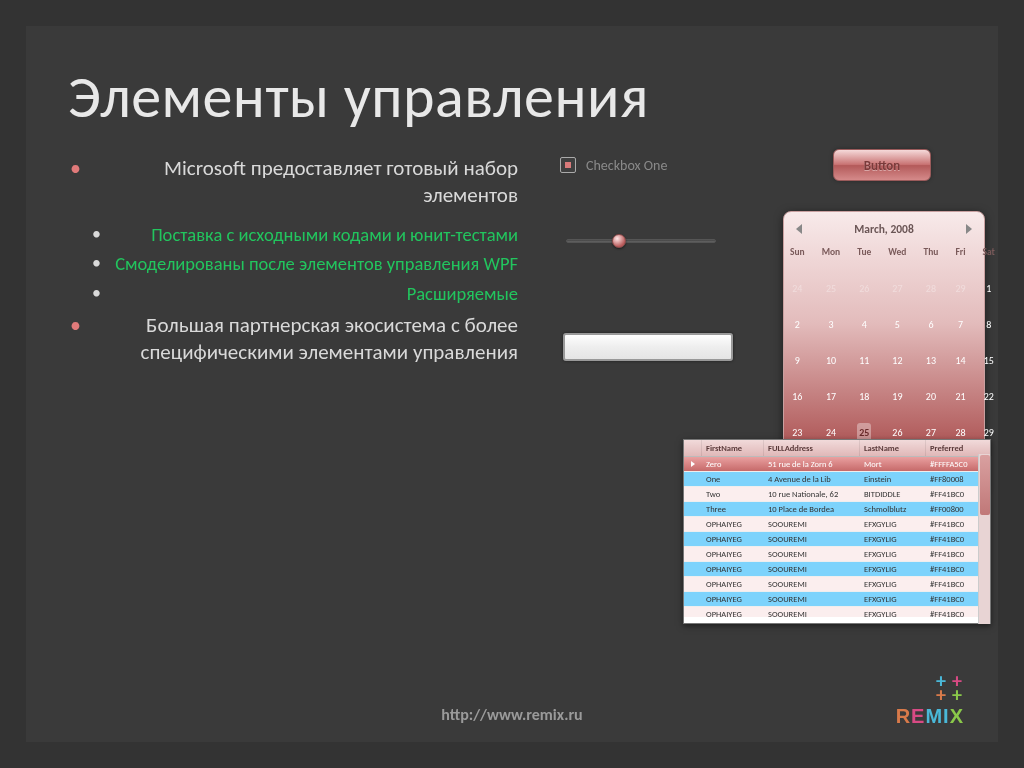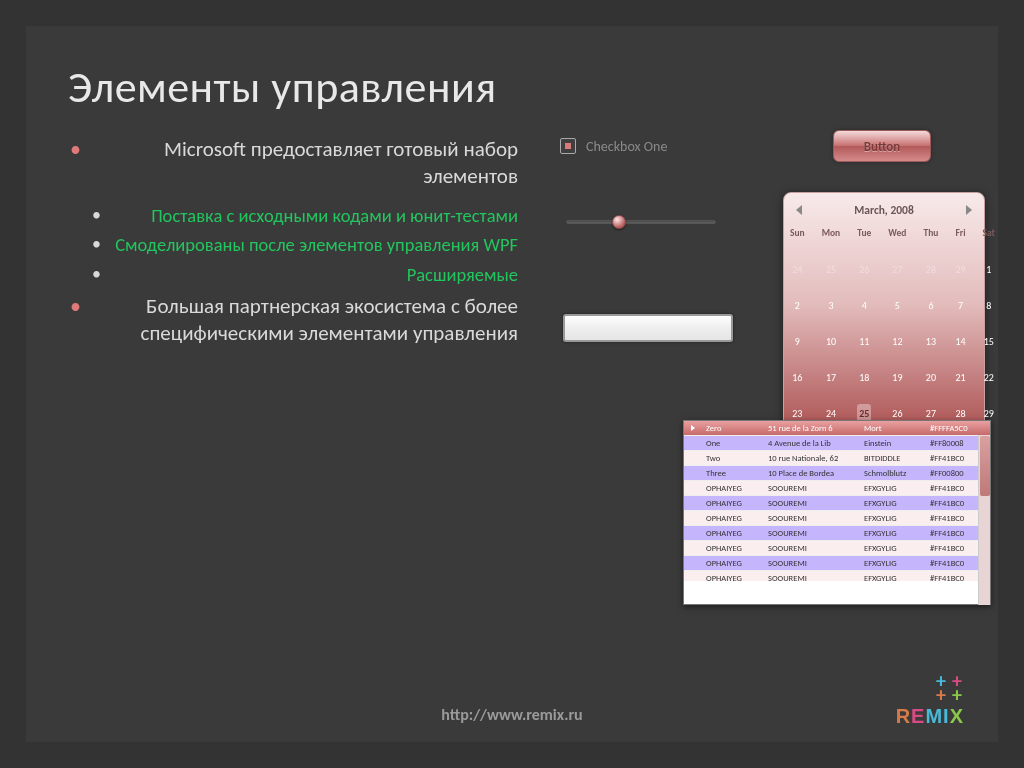--- a/index.html
+++ b/index.html
@@ -1,18 +1,18 @@
 <!DOCTYPE html>
 <html><head>
 <meta charset="utf-8">
 <style>
 * { margin:0; padding:0; box-sizing:border-box; }
 body { width:1024px; height:768px; background:#333; font-family:"Segoe UI","Calibri",sans-serif; overflow:hidden; position:relative; }
 .slide { position:absolute; left:26px; top:26px; width:972px; height:716px; background:#3a3a3a; }
-.title { color:#e8e8e8; font-size:44px; font-weight:300; padding:34px 0 0 42px; letter-spacing:0.5px; }
+.title { color:#e8e8e8; font-size:60px; font-weight:300; padding:34px 0 0 42px; letter-spacing:0.5px; }
 .content { display:flex; padding:22px 0 0 42px; }
 .bullets { width:450px; color:#d9d9d9; font-size:21px; line-height:1.28;text-align:right; }
 .b1 { position:relative; padding-left:24px; margin-bottom:14px; }
 .b1::before { content:"•"; position:absolute; left:2px; color:#e07a7a; font-size:22px; }
 .b2 { position:relative; padding-left:42px; margin-bottom:6px; font-size:18.5px; color:#22c55e; }
 .b2::before { content:"•"; position:absolute; left:24px; color:#d9d9d9; font-size:18px; }
 .right { position:relative; width:480px; }
 .checkbox-row { position:absolute; left:42px; top:2px; display:flex; align-items:flex-start; gap:10px; }
 .cb { width:16px; height:16px; border:1px solid #aaa; border-radius:2px; background:#3f3f3f; display:flex; align-items:center; justify-content:center; }
 .cb svg { width:10px; height:10px; fill:#d97a7a; }
@@ -29,21 +29,21 @@
 .cal-title { font-size:11.5px; color:#6a5555; font-weight:600; }
 .cal-grid { display:grid; grid-template-columns:repeat(7,1fr); gap:17px; }
 .cal-dow { font-size:9.5px; color:#7a5a5a; text-align:center; padding:2px 0 4px; font-weight:600; }
 .cal-day { font-size:10px; color:#fff; text-align:center; padding:3px 0; }
 .cal-day.dim { color:rgba(255,255,255,.35); }
 .cal-day.sel { background:rgba(255,255,255,.35); border-radius:3px; color:#6a2a2a; font-weight:600; }
 .input-box { position:absolute; left:45px; top:178px; width:170px; height:28px; border:2px solid #999; border-radius:3px; background:linear-gradient(#fefefe,#eee 50%,#e5e5e5); box-shadow:0 0 3px rgba(0,0,0,.5); }
 .datagrid { position:absolute; left:165px; top:284px; width:308px; height:185px; background:#fff; border:1px solid #777; box-shadow:0 2px 6px rgba(0,0,0,.5); font-size:8.5px; color:#333; }
 .dg-head { display:grid; grid-template-columns:18px 62px 96px 66px 66px; background:linear-gradient(#f1dada,#e0b8b8); border-bottom:1px solid #bbb; }
 .dg-head div { padding:3px 4px; font-size:8.5px; color:#5a3a3a; font-weight:600; border-right:1px solid rgba(0,0,0,.08); white-space:nowrap; overflow:hidden; }
-.dg-body { height:160px; overflow:hidden; background:#c4b5fd; }
+.dg-body { height:160px; overflow:hidden; background:#7dd3fc; }
 .dg-row { display:grid; grid-template-columns:18px 62px 96px 66px 66px; border-bottom:1px solid #eee; }
 .dg-row:nth-child(odd) { background:#fbeeee; }
 .dg-row.sel { background:linear-gradient(#e9a0a0,#c66a6a); color:#fff; }
 .dg-row div { padding:2px 4px; white-space:nowrap; overflow:hidden; text-overflow:clip; }
 .dg-row .marker { display:flex; align-items:center; justify-content:center; }
 .dg-row.sel .marker::before { content:""; width:0; height:0; border-top:3px solid transparent; border-bottom:3px solid transparent; border-left:4px solid #fff; }
 .dg-scroll { position:absolute; right:0; top:14px; width:12px; height:170px; background:#e8d4d4; border-left:1px solid #ccc; }
 .dg-scroll-thumb { width:10px; height:60px; margin:1px auto; background:linear-gradient(#d9a0a0,#c07878); border-radius:2px; }
 .footer { position:absolute; bottom:18px; width:100%; text-align:center; color:#9a9a9a; font-size:16px;font-weight:bold; }
 .logo { position:absolute; right:34px; bottom:14px; }
@@ -143,20 +143,27 @@
             <div class="cal-day dim">2</div>
             <div class="cal-day dim">3</div>
             <div class="cal-day dim">4</div>
             <div class="cal-day dim">5</div>
           </div>
       </div>
 
       <div class="input-box"></div>
 
       <div class="datagrid">
+        <div class="dg-head" id="dg-head">
+            <div></div>
+            <div>FirstName</div>
+            <div>FULLAddress</div>
+            <div>LastName</div>
+            <div>Preferred</div>
+          </div>
         <div class="dg-body" id="dg-body">
             <div class="dg-row sel">
               <div class="marker"></div>
               <div>Zero</div>
               <div>51 rue de la Zorn 6</div>
               <div>Mort</div>
               <div>#FFFFA5C0</div>
             </div>
             <div class="dg-row">
               <div class="marker"></div>

